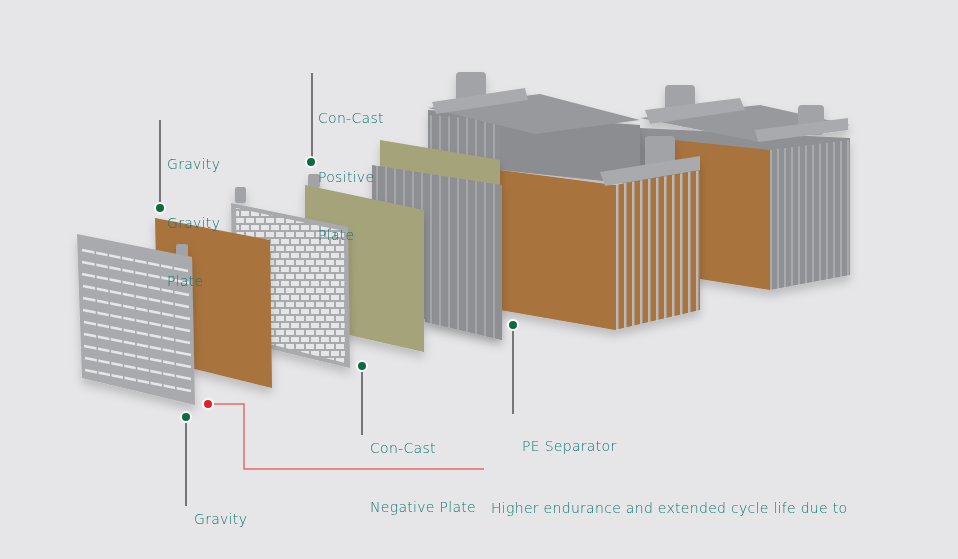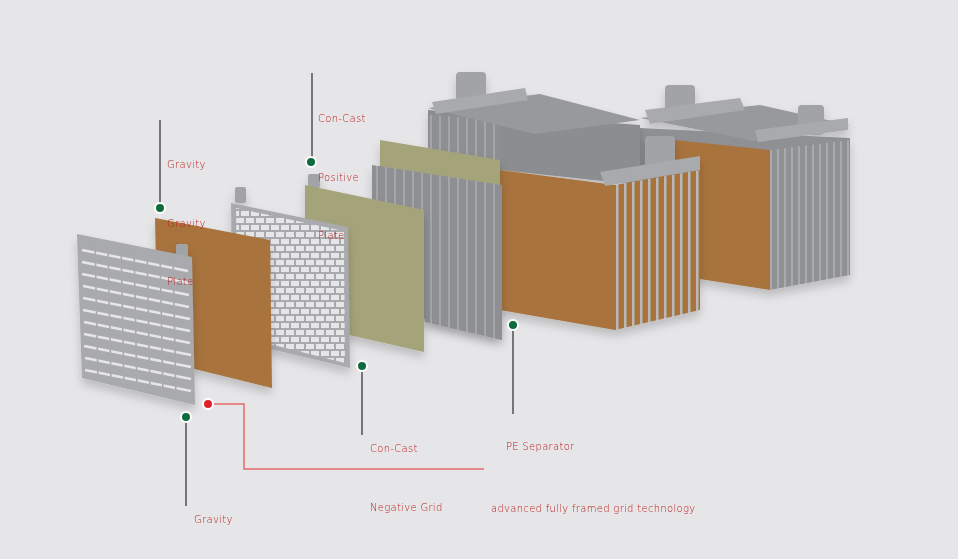--- a/index.html
+++ b/index.html
@@ -5,22 +5,22 @@
     html, body { margin: 0; padding: 0; }
     body {
       width: 958px; height: 559px; overflow: hidden;
       background: #e6e6e8;
       font-family: "Liberation Sans", sans-serif;
       position: relative;
     }
     #stage { position: absolute; left: 0; top: 0; width: 958px; height: 559px; }
     .label {
       position: absolute;
-      color: #b91c1c;
-      font-size: 10px;
+      color: #0f766e;
+      font-size: 14px;
       line-height: 19.5px;
       letter-spacing: 0.3px;
       white-space: pre;
       font-family: "DejaVu Sans", sans-serif;
       font-weight: 300;
     }
     .label span { display: block; }
   </style>
 </head>
 <body>
@@ -150,28 +150,29 @@
   </div>
 
   <div class="label" style="left:318px; top:70px;">
     <span>Con-Cast</span>
     <span>Positive</span>
     <span>Plate</span>
   </div>
 
   <div class="label" style="left:370px; top:400px;">
     <span>Con-Cast</span>
-    <span>Negative Grid</span>
+    <span>Negative Plate</span>
   </div>
 
-  <div class="label" style="left:506px; top:398px;">
+  <div class="label" style="left:522px; top:398px;">
     <span>PE Separator</span>
   </div>
 
   <div class="label" style="left:194px; top:471px;">
     <span>Gravity</span>
     
   </div>
 
   <div class="label" style="left:491px; top:460px;">
+    <span>Higher endurance and extended cycle life due to</span>
     <span>advanced fully framed grid technology</span>
   </div>
 </div>
 
 </body></html>

